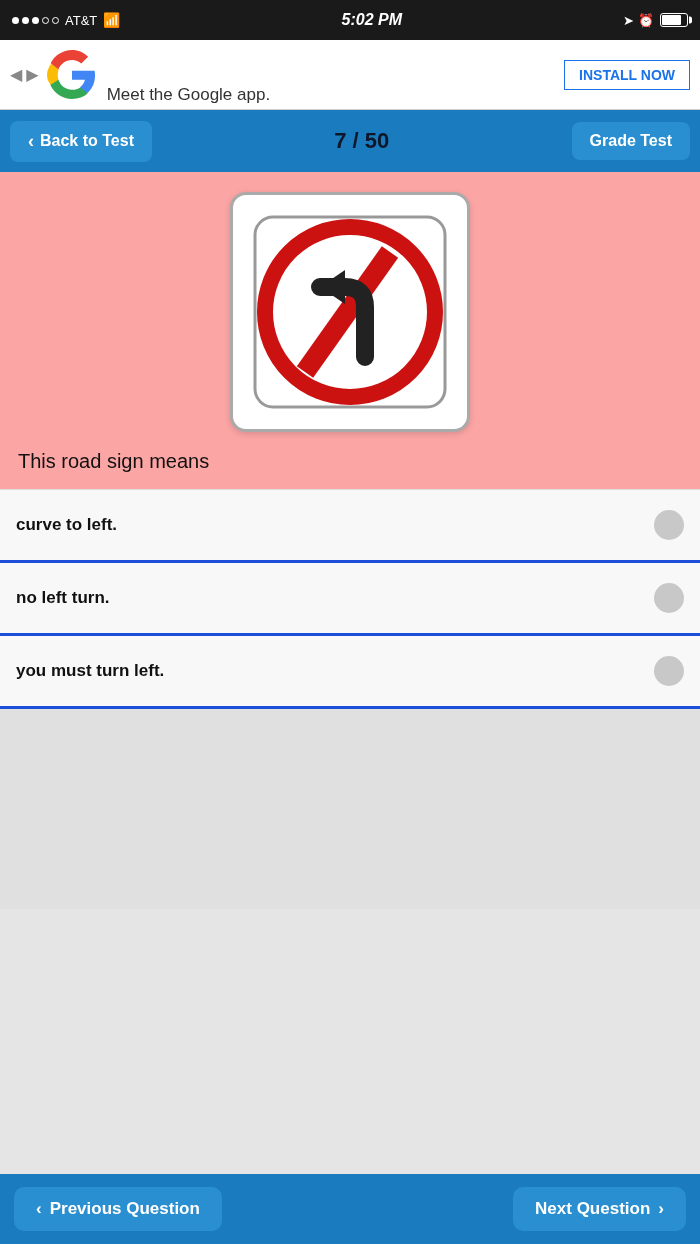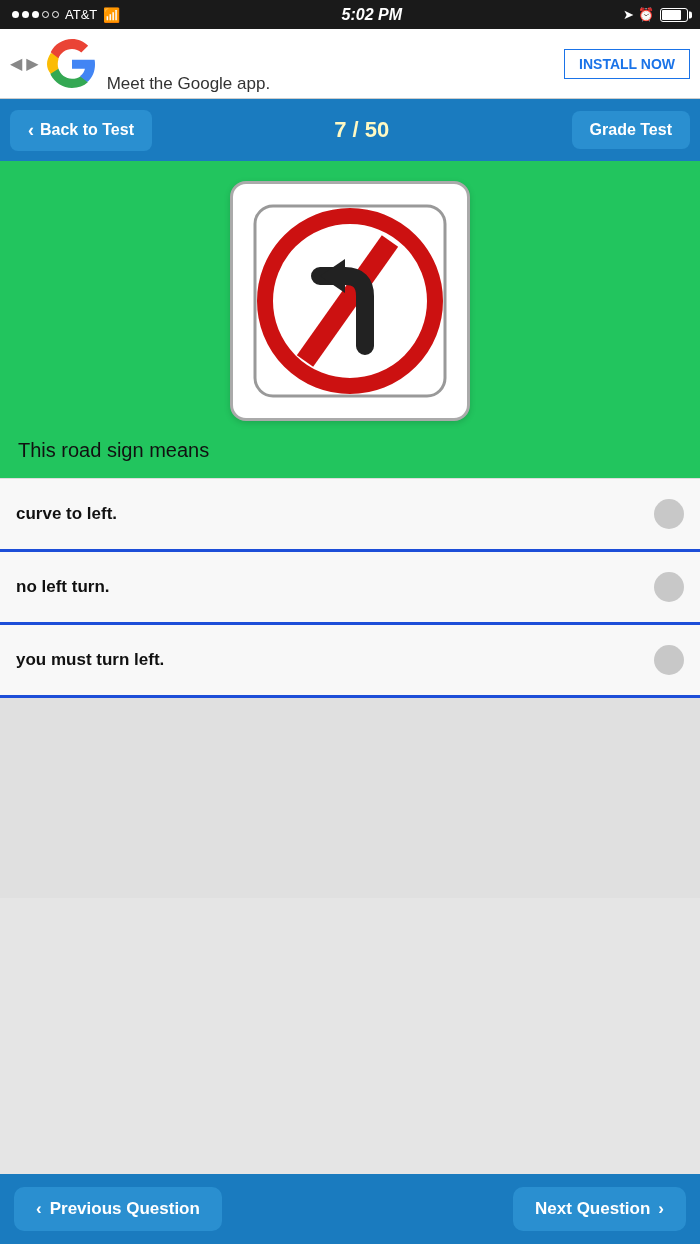--- a/index.html
+++ b/index.html
@@ -8,21 +8,21 @@
       height: 1244px;
       font-family: -apple-system, 'Helvetica Neue', Arial, sans-serif;
       background: #e5e5e5;
       overflow: hidden;
       position: relative;
     }
 
     
     .status-bar {
       width: 100%;
-      height: 29px;
+      height: 40px;
       background: #1a1a1a;
       display: flex;
       align-items: center;
       justify-content: space-between;
       padding: 0 12px;
       color: #fff;
       font-size: 13px;
     }
     .status-left { display: flex; align-items: center; gap: 6px; }
     .status-dots { display: flex; gap: 3px; }
@@ -86,28 +86,28 @@
       padding: 10px 18px;
       font-size: 16px;
       font-weight: 600;
       cursor: pointer;
       display: flex; align-items: center; gap: 6px;
     }
     .nav-btn .chevron-left {
       font-size: 18px; font-weight: 700;
     }
     .nav-counter {
-      color: #fef9c3;
+      color: #0f172a;
       font-size: 22px;
       font-weight: 600;
     }
 
     
     .question-area {
-      background: #22c55e;
+      background: #fca5a5;
       padding: 20px 14px 16px;
       display: flex;
       flex-direction: column;
       align-items: center;
     }
     .sign-image {
       width: 240px; height: 240px;
       background: #fff;
       border: 3px solid #aaa;
       border-radius: 16px;

